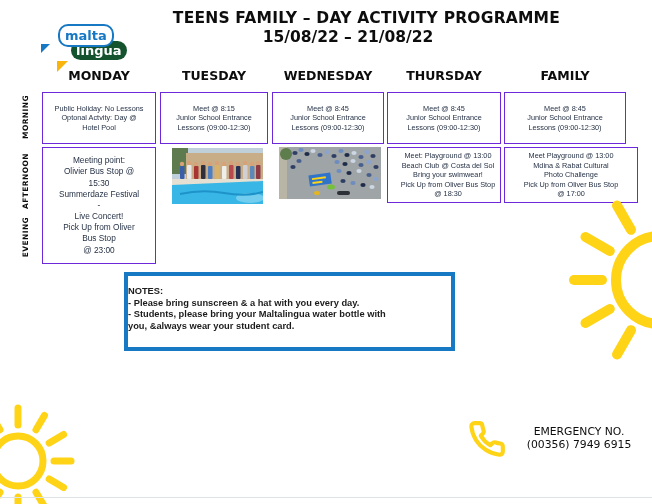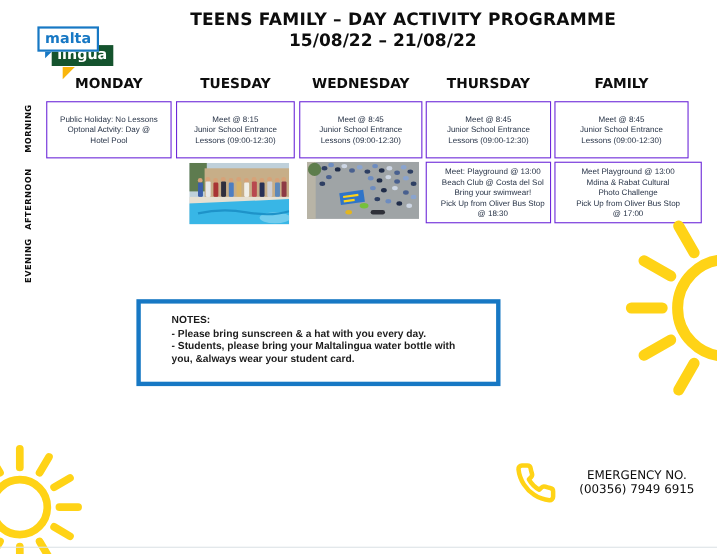--- a/index.html
+++ b/index.html
@@ -1,22 +1,22 @@
 <!DOCTYPE html>
 <html><head>
 <meta charset="utf-8">
 <style>
   html,body{margin:0;padding:0;background:#fff;}
   .canvas{position:relative;width:652px;height:504px;background:#ffffff;overflow:hidden;
           font-family:"Liberation Sans",sans-serif;}
 
   
   .logo{position:absolute;left:34px;top:24px;width:90px;height:54px;}
-  .bub{position:absolute;border-radius:0;font-weight:bold;font-size:13px;padding:0 5px;
-       height:19px;line-height:19px;font-family:"DejaVu Sans",sans-serif;}
+  .bub{position:absolute;border-radius:10px;font-weight:bold;font-size:13px;padding:0 5px;
+       height:19px;line-height:19px;font-family:"DejaVu Sans",sans-serif;margin-left:24px;}
   .bub-malta{left:0;top:0;background:#fff;border:2px solid #1778C4;color:#1778C4;z-index:3;}
   .bub-lingua{left:13px;top:17px;background:#14532d;color:#fff;z-index:2;}
   .tail-malta{position:absolute;left:7px;top:20px;width:0;height:0;
               border-top:9px solid #1778C4;border-right:9px solid transparent;z-index:1;}
   .tail-lingua{position:absolute;left:23px;top:37px;width:0;height:0;
                border-top:11px solid #F9B50B;border-right:11px solid transparent;z-index:1;}
 
   
   .title{position:absolute;left:136px;top:9px;width:424px;text-align:center;font-weight:bold;
          color:#0d0d0d;font-family:"DejaVu Sans",sans-serif;}
@@ -49,21 +49,21 @@
   .fri-aft{top:147px;height:56px;left:504px;width:134px;font-size:7.3px;line-height:1.3;}
 
   
   .photo{position:absolute;overflow:hidden;}
   .photo-tue{left:172px;top:148px;width:91px;height:56px;}
   .photo-wed{left:279px;top:147px;width:102px;height:52px;}
   .photo svg{display:block;}
 
   
   .notes{position:absolute;left:124px;top:272px;width:331px;height:79px;box-sizing:border-box;
-         border:4px solid #1778C4;background:#fff;padding:10px 6px 0 28px;font-size:9.3px;
+         border:4px solid #1778C4;background:#fff;padding:10px 6px 0 0;font-size:9.3px;
          font-weight:bold;color:#1c1c1c;white-space:pre-line;line-height:1.25;}
 
   
   .emergency-text{position:absolute;left:514px;top:426px;width:130px;text-align:center;
          font-weight:normal;font-size:10.8px;line-height:1.2;color:#0d0d0d;
          font-family:"DejaVu Sans",sans-serif;}
   .phone{position:absolute;left:468px;top:420px;}
 
   
   .sun{position:absolute;}
@@ -107,20 +107,29 @@
   <div class="cell morning c-wed">Meet @ 8:45
 Junior School Entrance
 Lessons (09:00-12:30)</div>
   <div class="cell morning c-thu">Meet @ 8:45
 Junior School Entrance
 Lessons (09:00-12:30)</div>
   <div class="cell morning c-fri">Meet @ 8:45
 Junior School Entrance
 Lessons (09:00-12:30)</div>
 
+  <div class="cell mon-tall">Meeting point:
+Olivier Bus Stop @
+15:30
+Summerdaze Festival
+-
+Live Concert!
+Pick Up from Oliver
+Bus Stop
+@ 23:00</div>
   <div class="cell thu-aft">Meet: Playground @ 13:00
 Beach Club @ Costa del Sol
 Bring your swimwear!
 Pick Up from Oliver Bus Stop
 @ 18:30</div>
   <div class="cell fri-aft">Meet Playground @ 13:00
 Mdina &amp; Rabat Cultural
 Photo Challenge
 Pick Up from Oliver Bus Stop
 @ 17:00</div>

